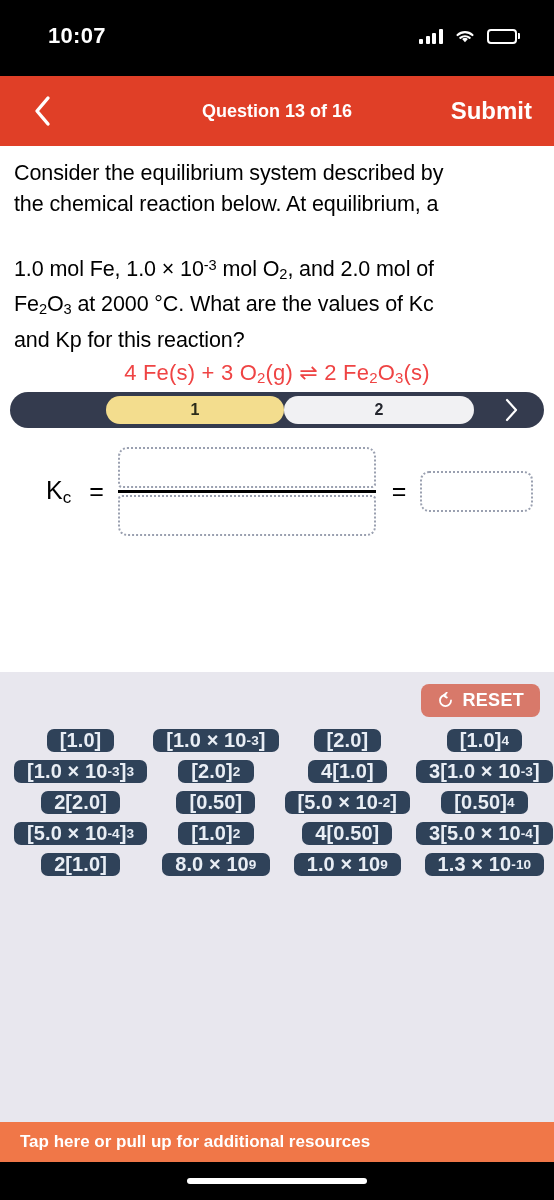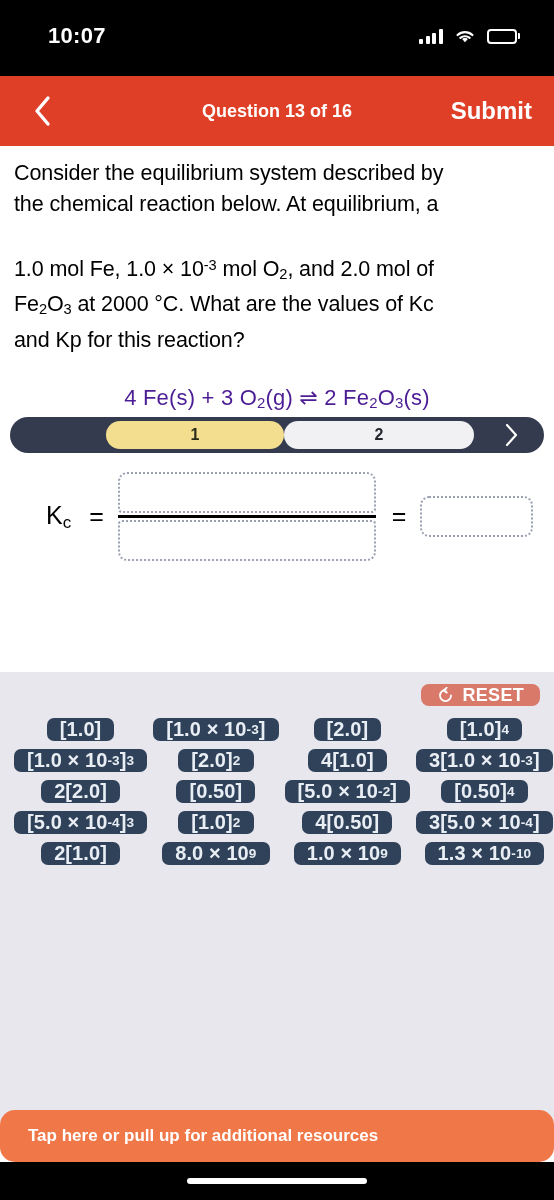--- a/index.html
+++ b/index.html
@@ -40,22 +40,22 @@
   }
   .nav-submit { margin-left:auto; font-size:24px; font-weight:bold; cursor:pointer; z-index:2; }
 
   
   .qbody { padding:12px 14px 0 14px; }
   .qtext {
     font-size:21.5px; line-height:30.5px; color:#000000; font-weight:500;
     letter-spacing:-0.1px;
   }
   .equation {
-    text-align:center; font-size:22px; font-weight:500; color:#4c1d95;
-    margin-top:29px; margin-bottom:4px; letter-spacing:.2px;
+    text-align:center; font-size:22px; font-weight:500; color:#ef4444;
+    margin-top:4px; margin-bottom:4px; letter-spacing:.2px;
   }
   sub { font-size:.68em; vertical-align:-0.22em; }
   sup { font-size:.68em; vertical-align:0.42em; }
 
   
   .stepwrap { padding:0 10px; margin-top:6px; }
   .stepbar {
     height:36px; background:#343b4e; border-radius:18px;
     display:flex; align-items:center; padding:0 4px; position:relative;
   }
@@ -95,42 +95,42 @@
   .resultbox { width:113px; height:41px; }
 
   
   .tray {
     position:absolute; left:0; right:0; top:672px; bottom:78px;
     background:#e8e7ee; padding:12px 14px 0 14px;
   }
   .reset-row { display:flex; justify-content:flex-end; }
   .reset-btn {
     background:#d8796a; color:#ffffff; border-radius:8px;
-    height:22px; padding:0 16px; display:flex; align-items:center;
+    height:33px; padding:0 16px; display:flex; align-items:center;
     gap:8px; font-size:18px; font-weight:bold; cursor:pointer;
     letter-spacing:.3px;
   }
   .tile-grid {
     margin-top:12px;
     display:grid; grid-template-columns:repeat(4,1fr);
     row-gap:8px; column-gap:6px;
     justify-items:center;
   }
   .tile {
     background:#2f4259; color:#e9eef5; border-radius:7px;
     height:23px; display:flex; align-items:center; justify-content:center;
     padding:0 13px; font-size:20px; font-weight:bold; cursor:pointer;
     white-space:nowrap; letter-spacing:.1px;
   }
 
   
   .resourcebar {
-    position:absolute; left:0; right:0; bottom:38px; height:52px;
+    position:absolute; left:0; right:0; bottom:38px; height:40px;
     background:#f07748; color:#ffffff; display:flex; align-items:center;
-    padding-left:28px; font-size:17px; font-weight:bold; cursor:pointer;border-radius:15px;
+    padding-left:20px; font-size:17px; font-weight:bold; cursor:pointer;
   }
   .homebar {
     position:absolute; left:0; right:0; bottom:0; height:38px;
     background:#000000; display:flex; align-items:center; justify-content:center;
   }
   .home-indicator { width:180px; height:6px; background:#ffffff; border-radius:3px; }
 </style>
 </head>
 <body>
 

